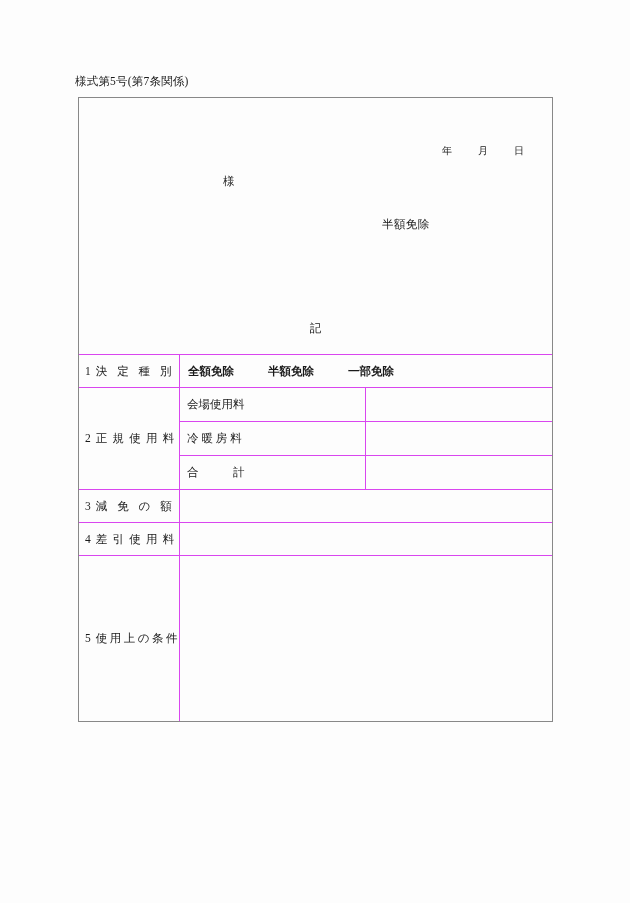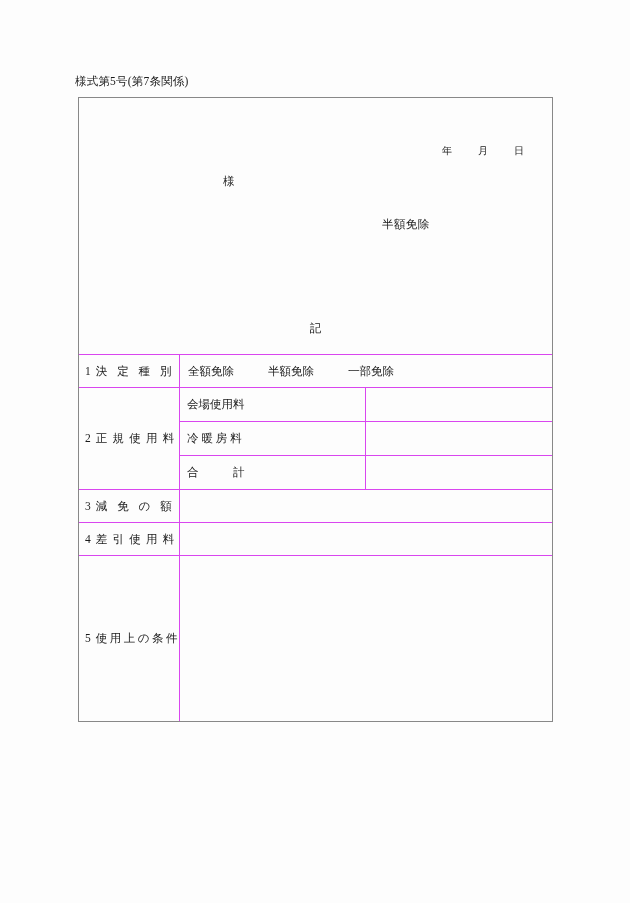--- a/index.html
+++ b/index.html
@@ -116,21 +116,21 @@
     table-layout: fixed;
     font-size: 11.5px;
   }
   table.grid td {
     border: 1px solid #d946ef;
     padding: 0;
     vertical-align: middle;
   }
   
   table.grid tr td:first-child { border-left: none; }
-  table.grid tr td:last-child  { border-right: none; }
+  table.grid tr td:last-child  { border-right: none; font-weight: bold; }
   table.grid tr:last-child td  { border-bottom: none; }
 
   .lbl {
     width: 100px;
     text-align: center;
     white-space: nowrap;
   }
   .lbl-inner {
     display: block;
     padding: 0 6px;

